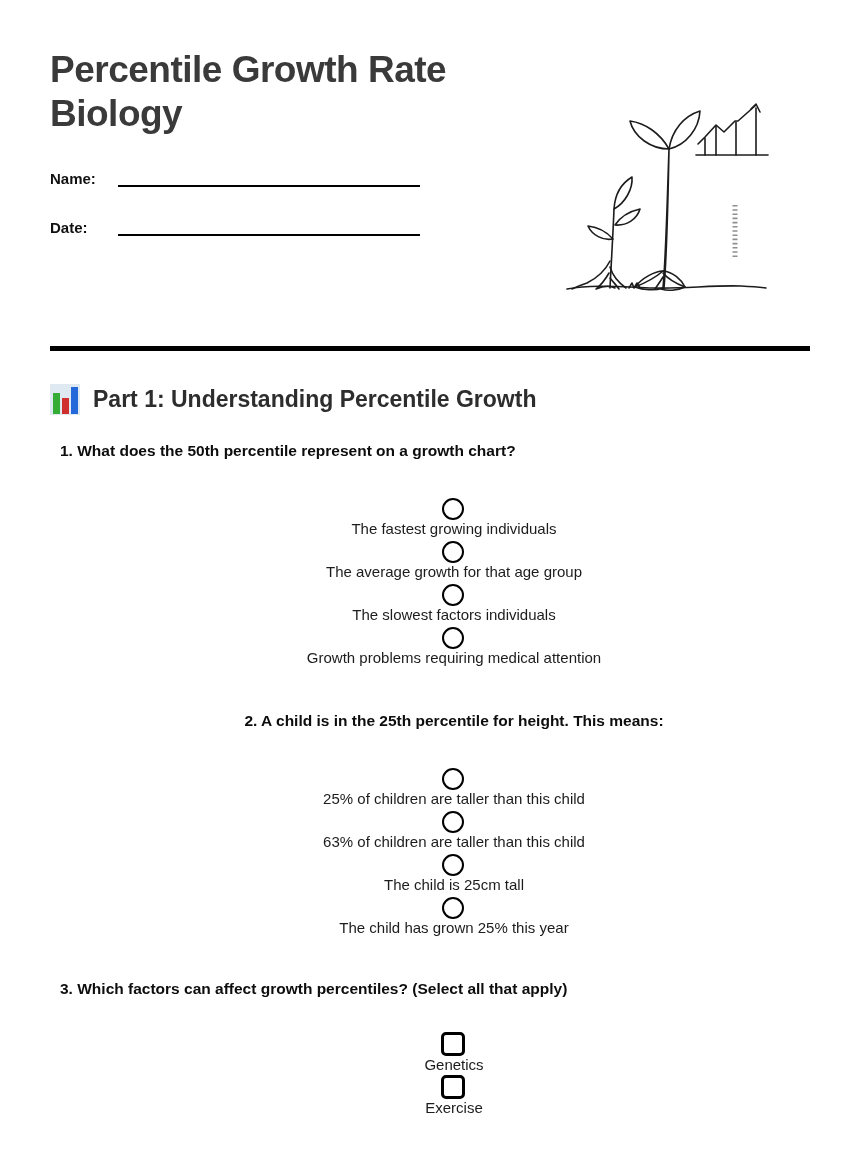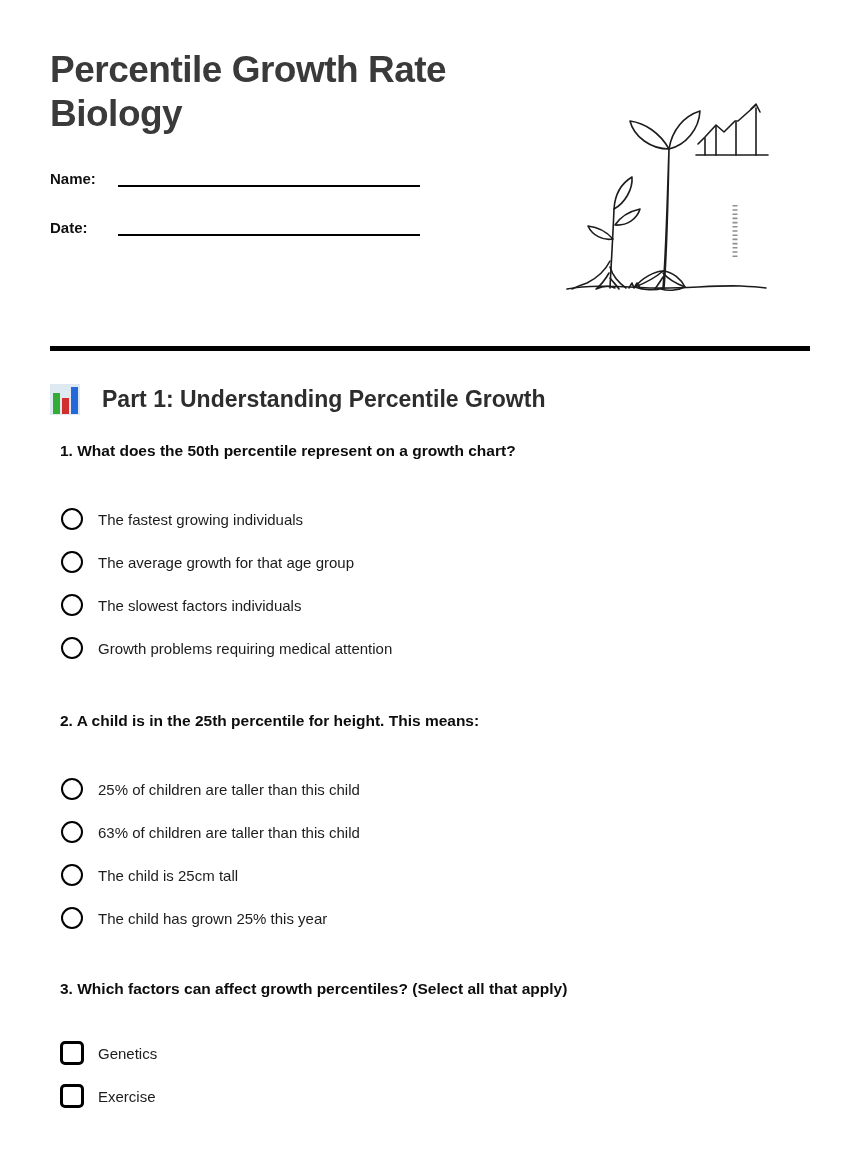--- a/index.html
+++ b/index.html
@@ -30,30 +30,30 @@
   .illustration {
     position: absolute;
     left: 563px; top: 85px;
     width: 207px; height: 212px;
   }
   .divider {
     margin: 110px 0 0 50px;
     width: 760px; height: 5px;
     background: #000;
   }
-  .section-header { margin: 33px 0 0 50px; display: flex; align-items: center; gap: 20px; }
+  .section-header { margin: 33px 0 0 50px; display: flex; align-items: center; gap: 11px; }
   .section-title { margin: 0; font-size: 23px; font-weight: 700; color: #2d2d2d; }
   .question { margin-left: 48px; }
   .q1 { margin-top: 26px; }
-  .q2 { margin-top: 42px; }
+  .q2 { margin-top: 42px; text-align: center; }
   .q3 { margin-top: 40px; }
   .q-text { margin: 12px; font-size: 15.5px; font-weight: 700; color: #0d0d0d; }
   .options { margin-top: 38px; }
   .q3 .options { margin-top: 34px; }
-  .option { display: flex; align-items: center; height: 43px; }
+  .option { display: flex; align-items: center; height: 43px; flex-direction: column; }
   .radio {
     flex: none;
     width: 22px; height: 22px;
     border: 2.5px solid #000;
     border-radius: 50%;
     margin: 0 15px 0 13px;
     background: #fff;
   }
   .checkbox {
     flex: none;

